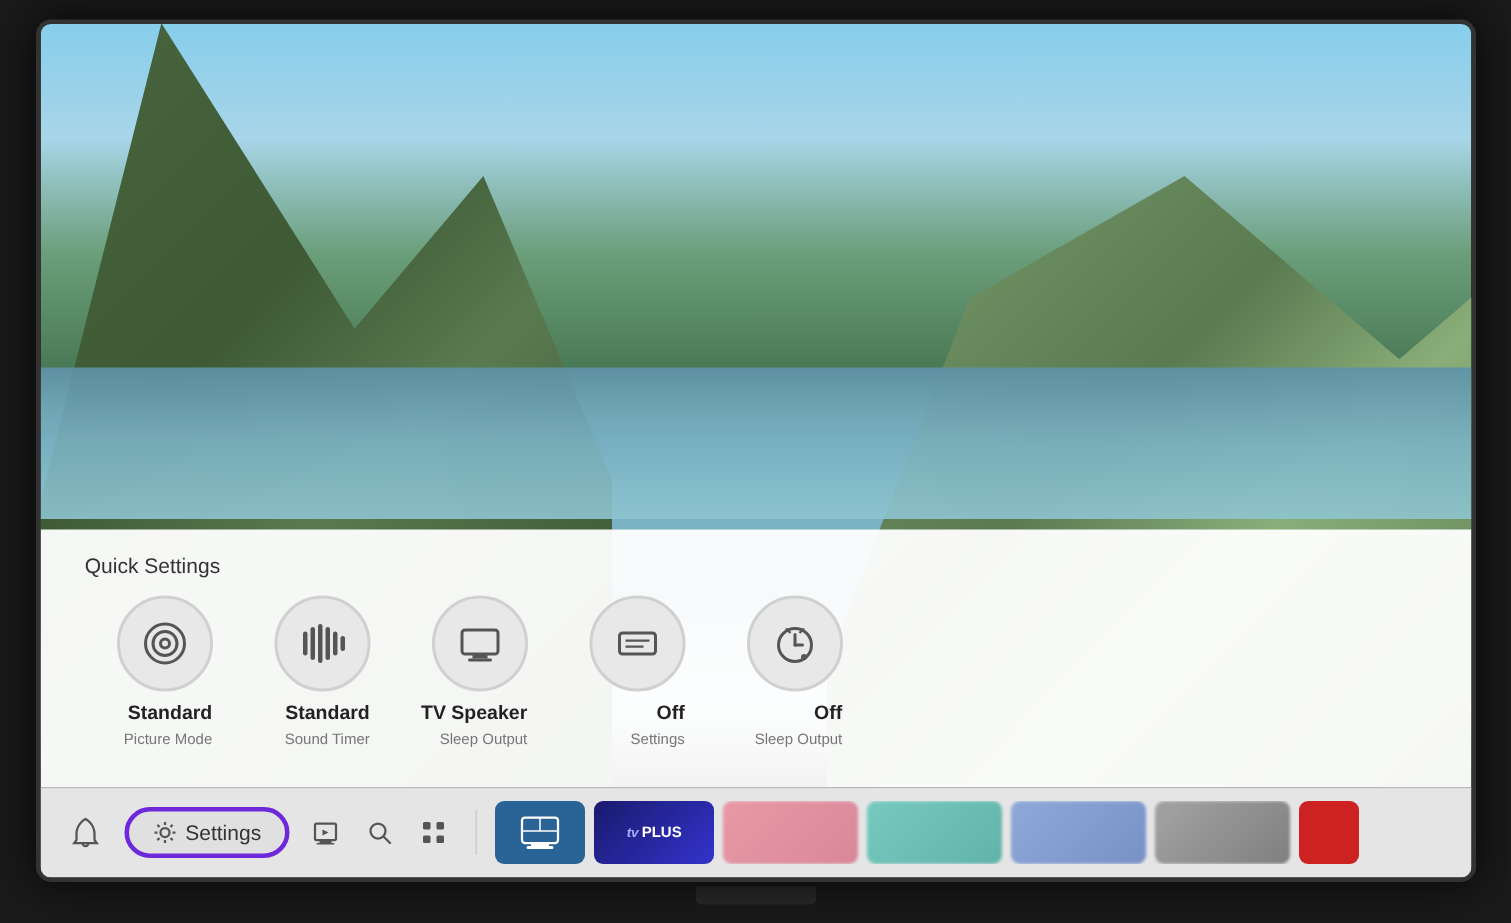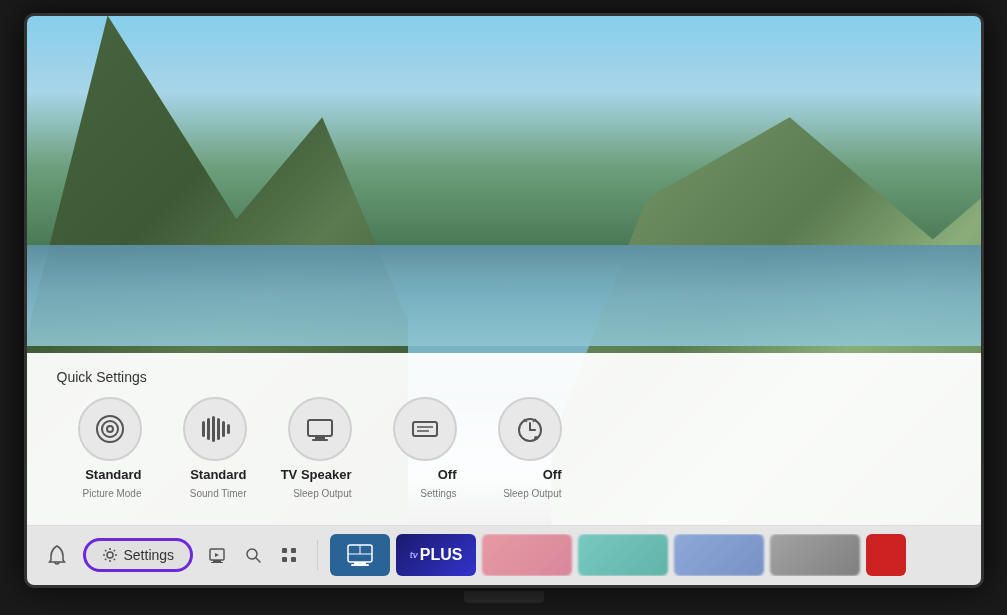--- a/index.html
+++ b/index.html
@@ -371,21 +371,21 @@
             <rect x="10" y="21" width="12" height="2" fill="white"></rect>
             <rect x="7" y="23" width="18" height="2" rx="1" fill="white"></rect>
             <line x1="4" y1="13" x2="28" y2="13" stroke="white" stroke-width="1"></line>
             <line x1="16" y1="4" x2="16" y2="13" stroke="white" stroke-width="1"></line>
           </svg>
         </div>
 
         <div class="app-item app-item-tvplus">
           <div style="display:flex; align-items:center; gap:2px; padding: 0 8px;">
             <span style="font-size:9px; color:#aaf; font-style:italic; font-weight:bold;">tv</span>
-            <span style="font-size:16px; color:white; font-weight:bold;">PLUS</span>
+            <span style="font-size:10px; color:white; font-weight:bold;">PLUS</span>
           </div>
         </div>
 
         <div class="app-item app-item-color app-item-pink" style="opacity:0.7; filter:blur(1px);"></div>
 
         <div class="app-item app-item-color app-item-teal" style="opacity:0.7; filter:blur(1px);"></div>
 
         <div class="app-item app-item-color app-item-blue" style="opacity:0.7; filter:blur(1px);"></div>
 
         <div class="app-item app-item-color app-item-gray" style="opacity:0.7; filter:blur(1px);"></div>

